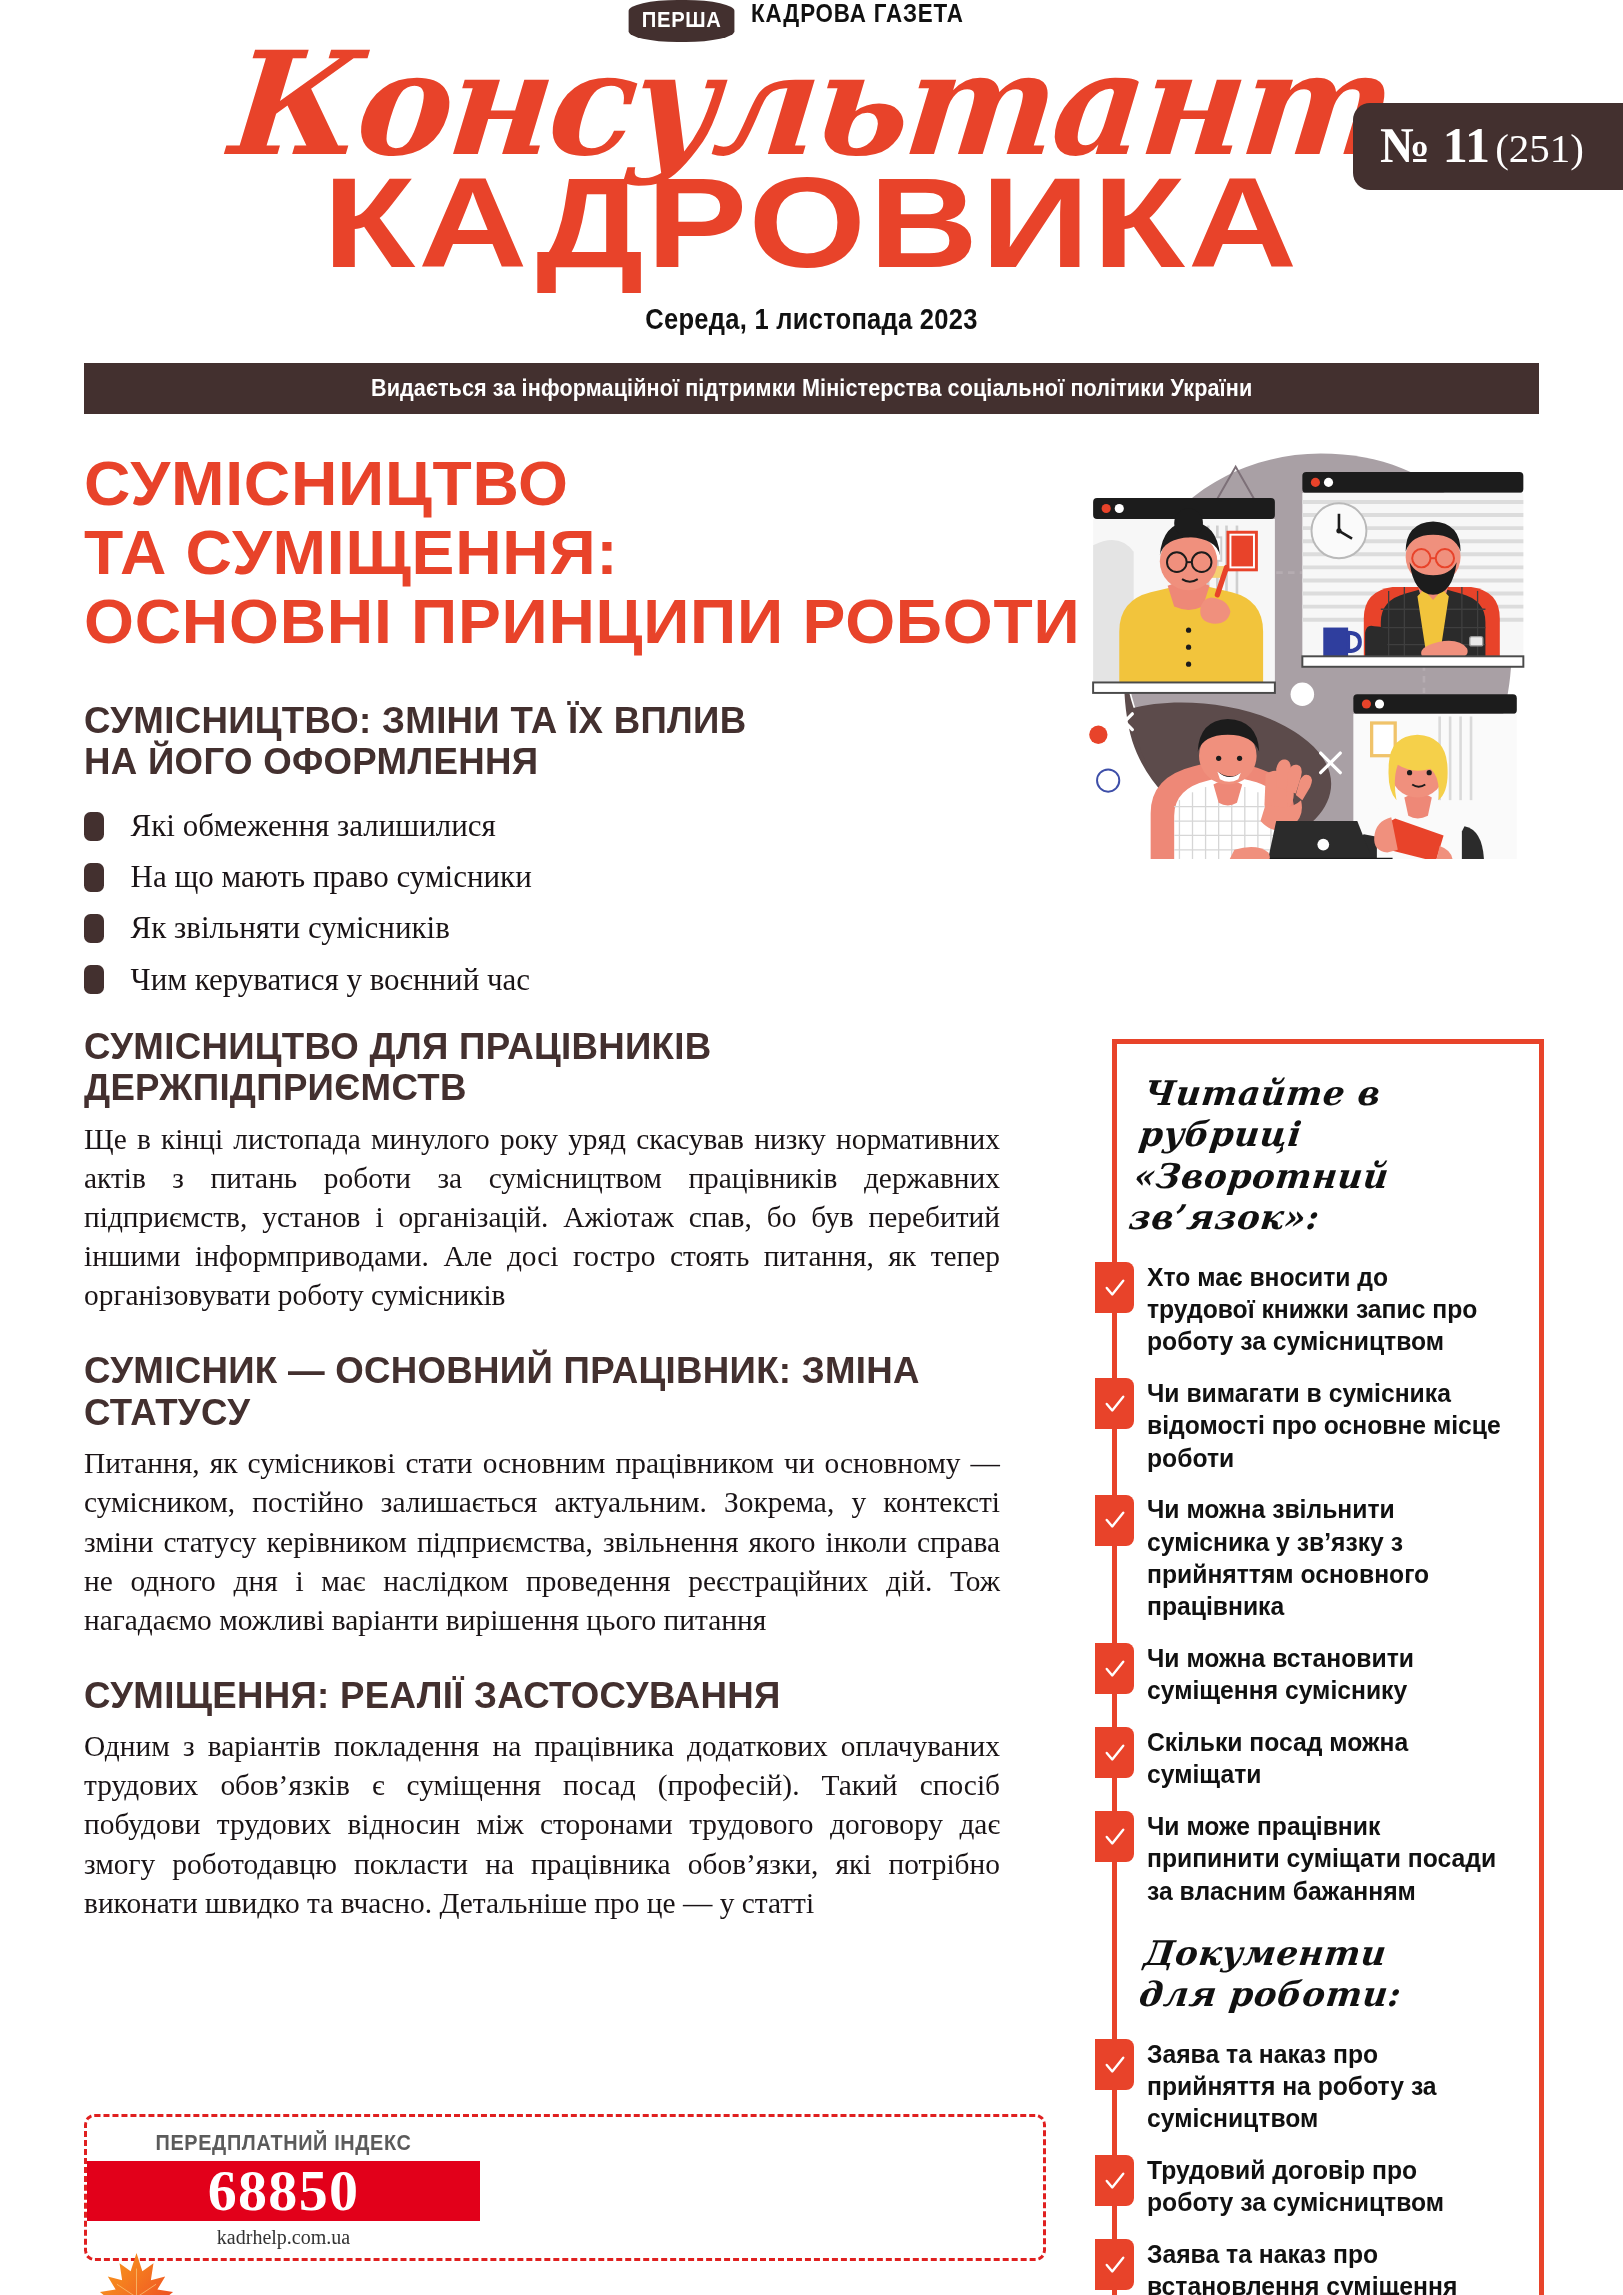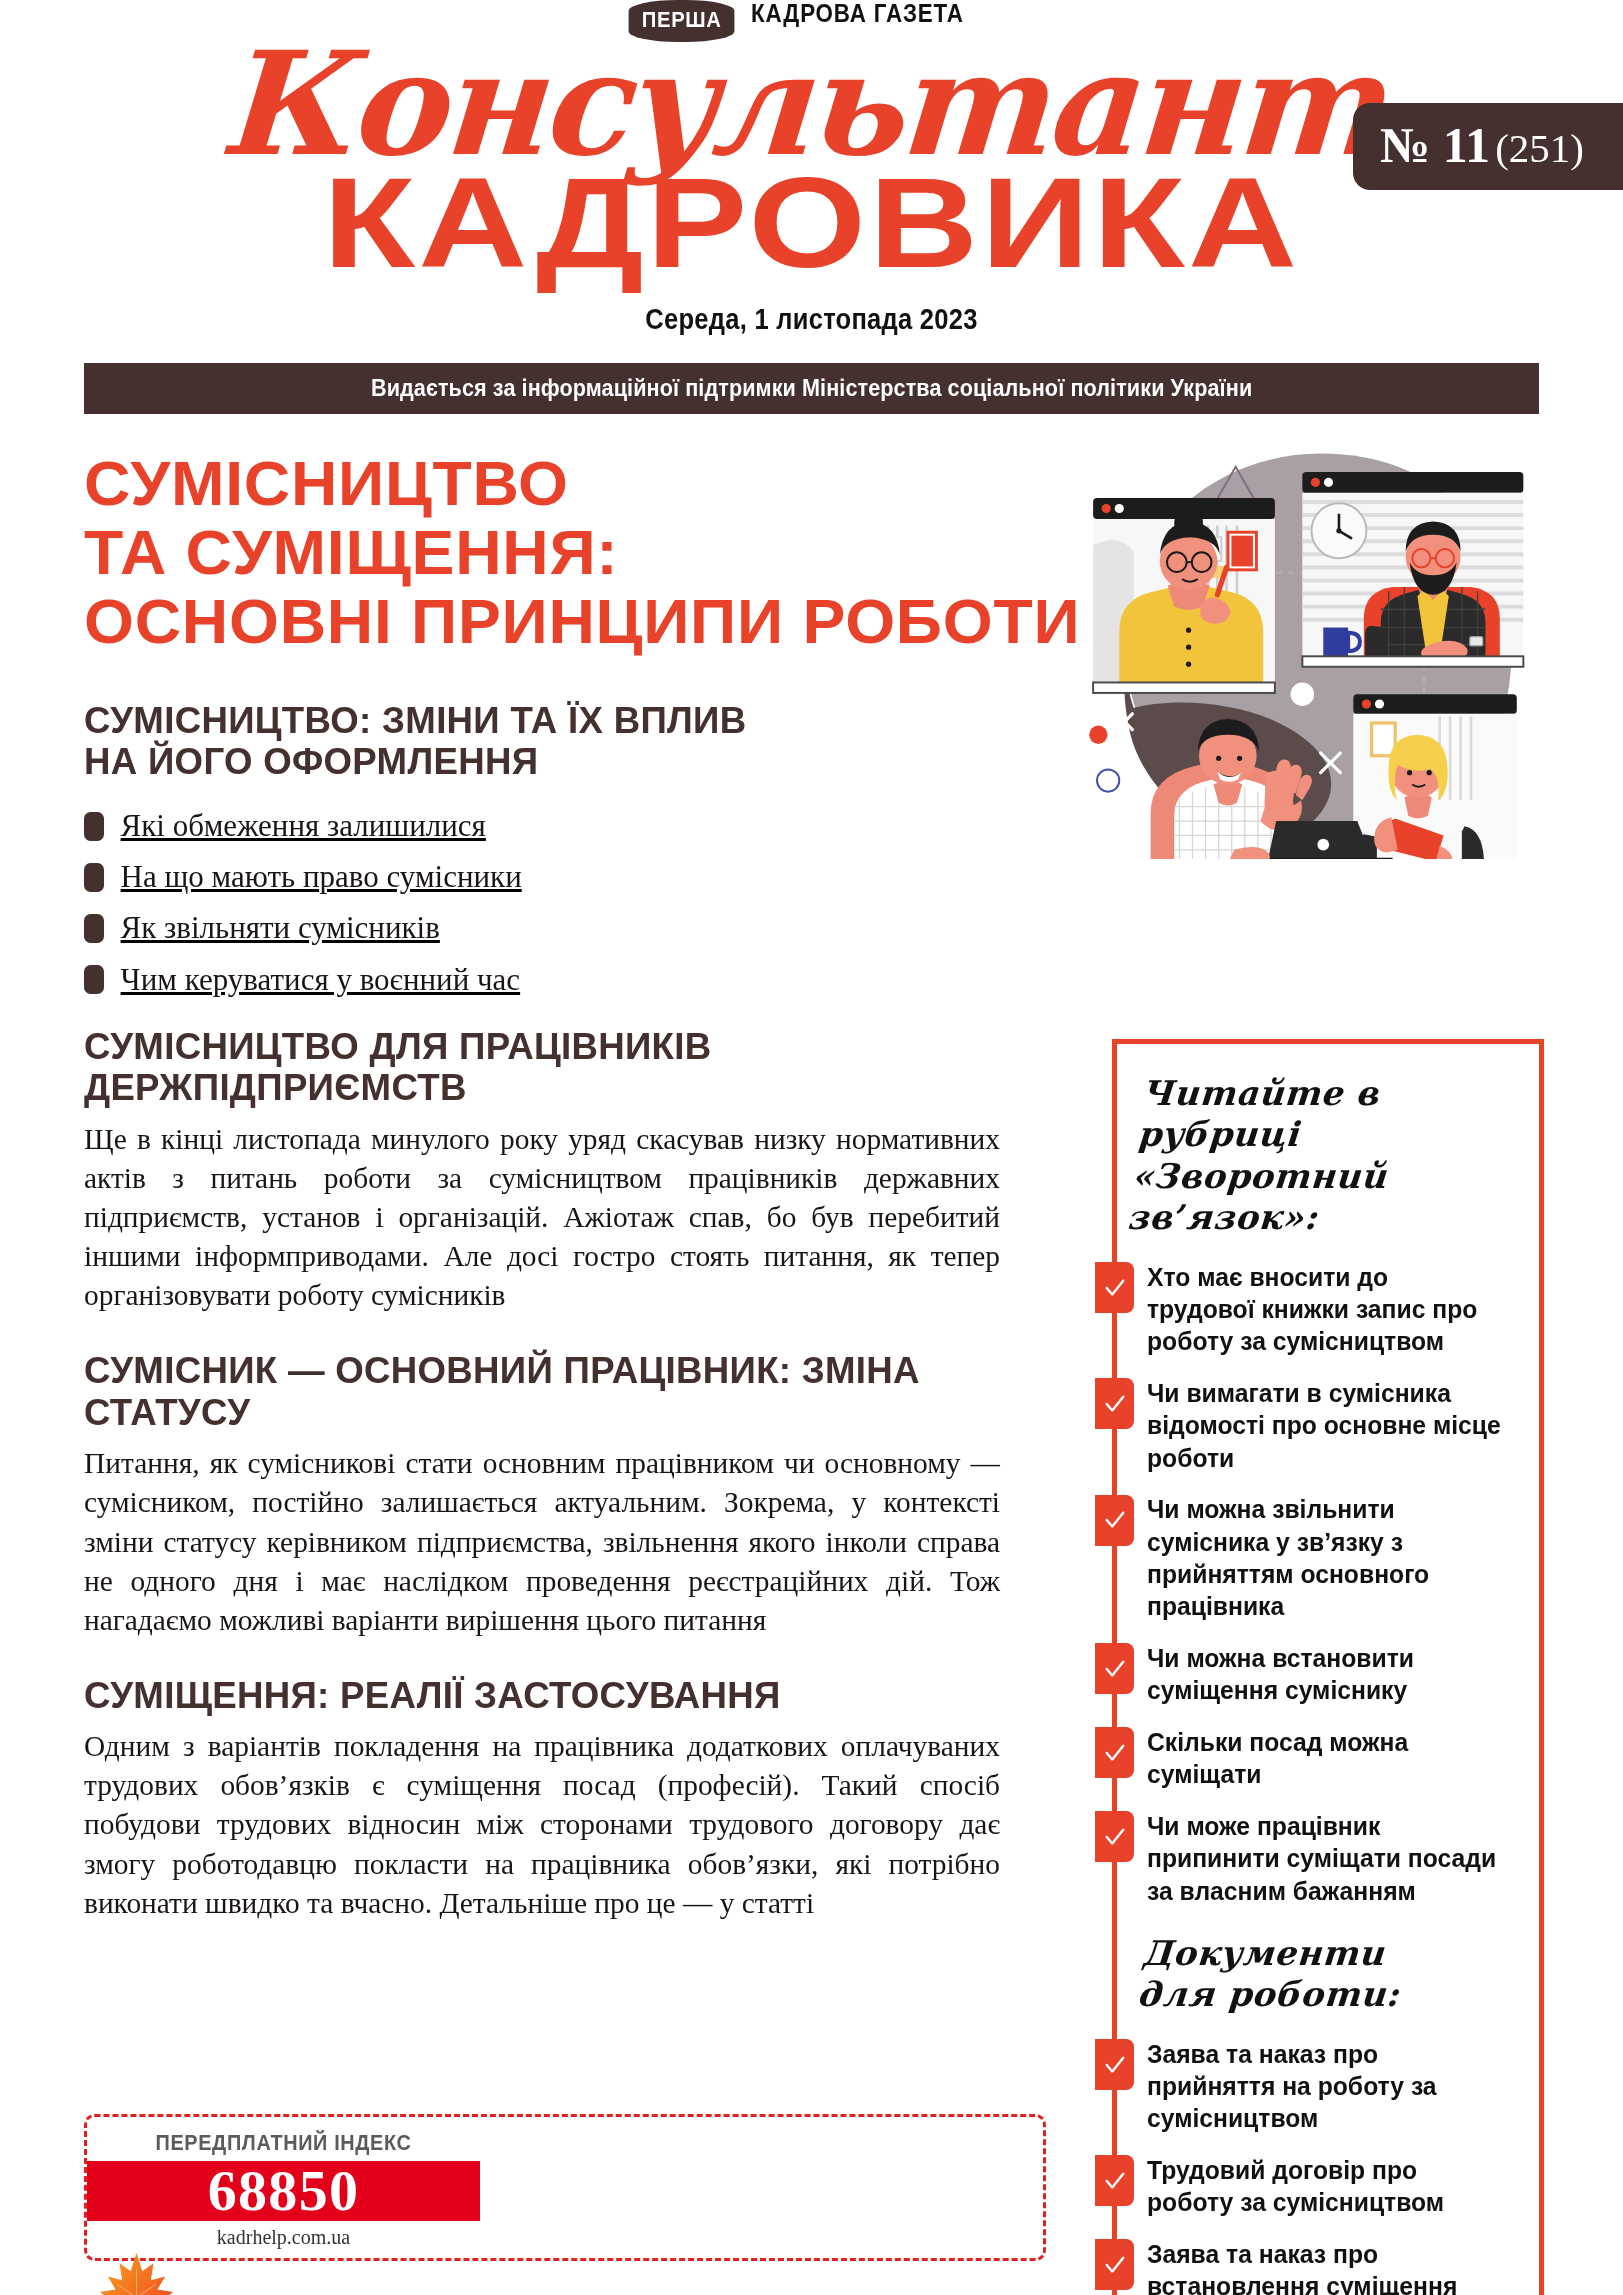--- a/index.html
+++ b/index.html
@@ -137,21 +137,21 @@
     color: #1a1416;
     font-family: "Liberation Serif", serif;
     font-size: 29.4px;
     line-height: 1.33;
     text-align: justify;
     margin-top: 10.5px;
     width: 916px;
   }
 
   .bullets { margin-top: 26px; }
-  .bullet { display: flex; align-items: center; gap: 17px; margin-bottom: 17px; text-decoration: underline; }
+  .bullet { display: flex; align-items: center; gap: 27px; margin-bottom: 17px; }
   .bullet-dot {
     width: 19.6px; height: 29px;
     background: #43302F;
     border-radius: 6.5px;
     flex: 0 0 auto;
   }
   .bullet-txt {
     color: #1a1416;
     font-family: "Liberation Serif", serif;
     font-size: 31px;

